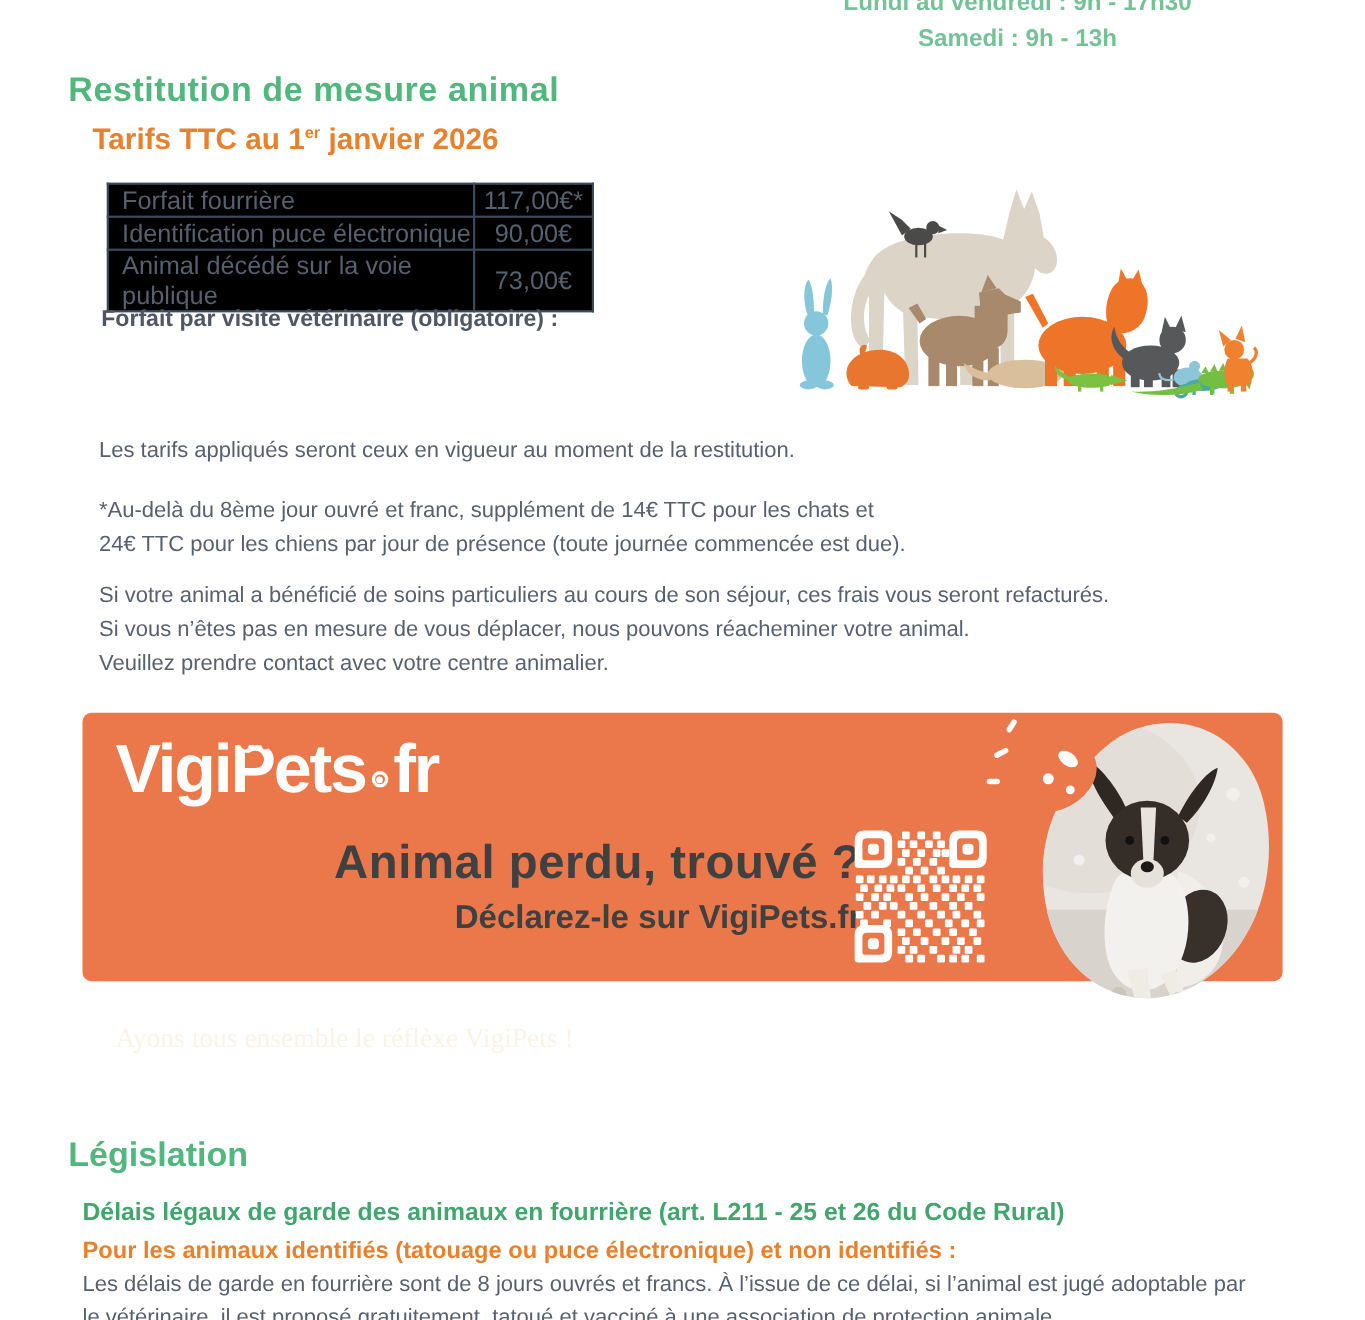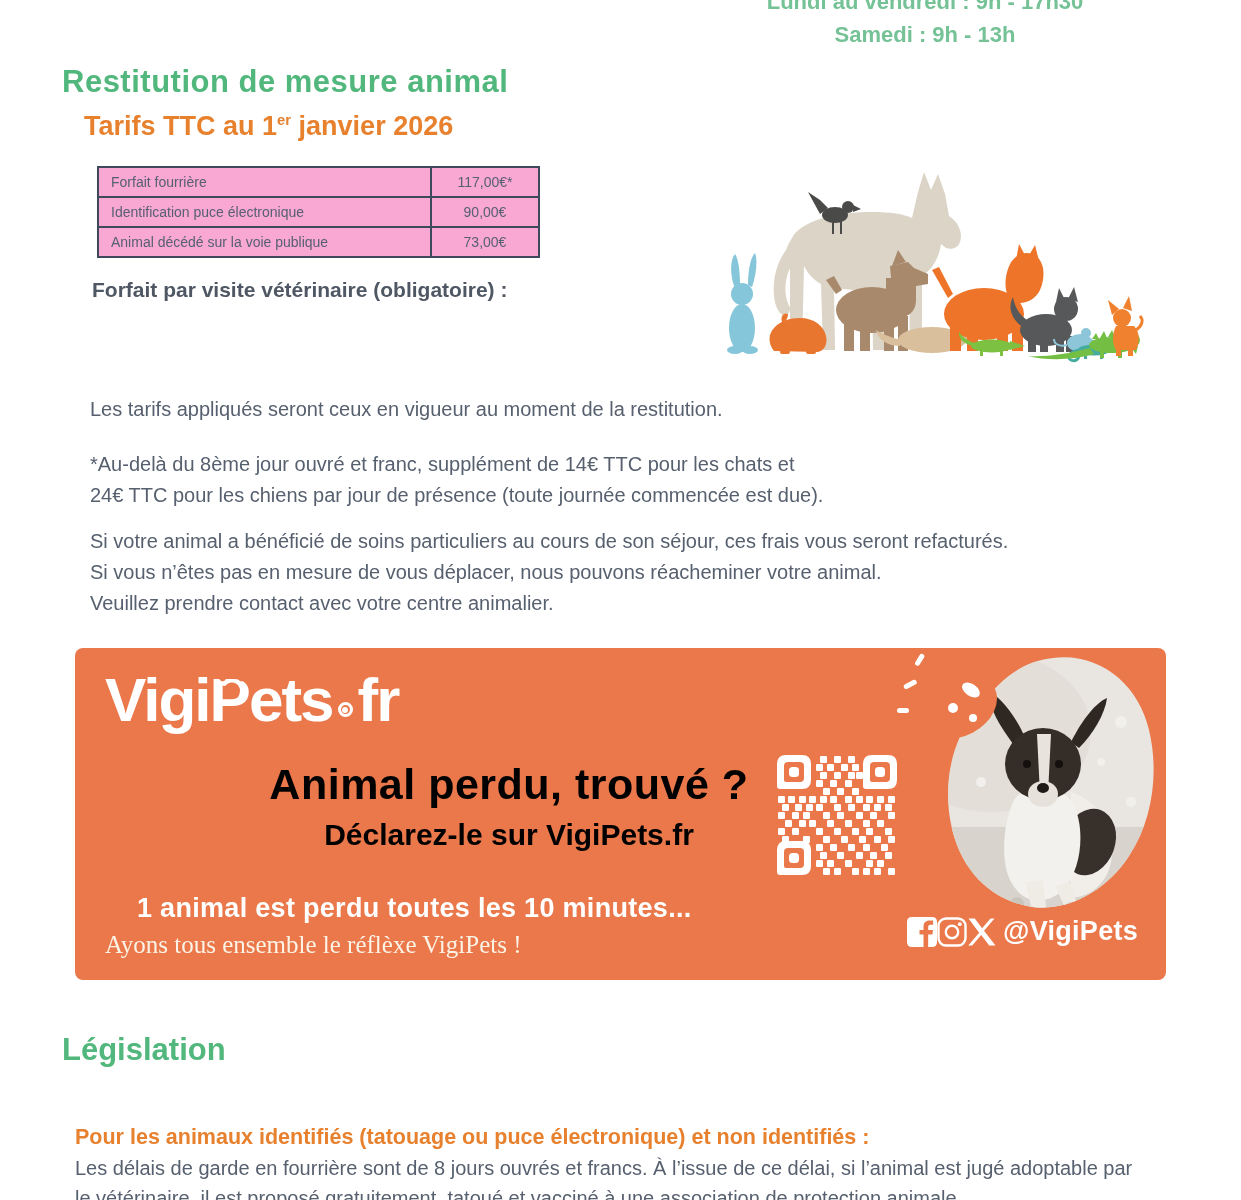--- a/index.html
+++ b/index.html
@@ -13,43 +13,43 @@
 
   
   .h-green{color:var(--green_heading);font-weight:bold;}
   .title-restitution{left:62px;top:64px;font-size:31px;letter-spacing:0.5px;}
   .title-tarifs{left:84px;top:111px;font-size:27px;color:var(--orange_heading);font-weight:bold;}
   .title-tarifs sup{font-size:0.55em;}
 
   
   table.tbl{position:absolute;border-collapse:collapse;table-layout:fixed;}
   table.tbl td{border:2px solid var(--table_border);color:var(--text_dark);
-               font-size:14px;height:28px;padding:0 0 0 12px;background:#f9a8d4;}
+               font-size:23px;height:28px;padding:0 0 0 12px;background:#000000;}
   table.tbl td.prc{text-align:center;padding:0;}
   .t1{left:97px;top:166px;width:441px;}
   .t2{left:100px;top:311px;width:550px;}
 
   .vet-heading{left:92px;top:278px;font-size:21px;font-weight:bold;color:var(--vet_heading);}
 
   
   .para{color:var(--text_dark);font-size:20px;line-height:31px;}
   .p1{left:90px;top:394px;}
   .p2{left:90px;top:449px;}
   .p3{left:90px;top:526px;}
 
   
-  .banner{left:75px;top:648px;width:1091px;height:332px;background:var(--banner_orange);
+  .banner{left:75px;top:648px;width:1091px;height:244px;background:var(--banner_orange);
           border-radius:8px;}
   .logo{left:30px;top:16px;color:#fff;font-size:62px;font-weight:bold;letter-spacing:-2px;}
   .ringdot{display:inline-block;width:9px;height:9px;border:3.5px solid #fff;border-radius:50%;
            position:relative;margin:0 5px;top:-4px;}
   .ringdot::after{content:"";position:absolute;left:1.5px;top:1.5px;width:6px;height:6px;
            background:#fff;border-radius:50%;}
   .paw{left:110px;top:2px;}
-  .headline-wrap{left:144px;top:112px;width:580px;text-align:center;color:#000000;}
+  .headline-wrap{left:128px;top:112px;width:580px;text-align:right;color:#404040;}
   .headline{font-size:43px;font-weight:bold;letter-spacing:0.5px;}
   .subheadline{font-size:30px;font-weight:bold;margin-top:9px;}
   .qr{left:700px;top:105px;}
   .dogblob{left:846px;top:4px;overflow:visible;}
   .stat1{left:30px;top:245px;font-size:27px;font-weight:bold;color:#fff;letter-spacing:0.3px;margin-left:32px;}
   .stat2{left:30px;top:283px;font-size:25px;color:var(--cream);font-family:Liberation Serif, serif;}
   .social{left:832px;top:268px;display:flex;align-items:center;}
   .handle{color:#fff;font-size:27px;font-weight:bold;margin-left:6px;letter-spacing:0.3px;}
 
   
@@ -415,19 +415,20 @@
         <circle cx="22.8" cy="7.2" r="1.9" fill="#fff"></circle>
       </svg>
       <svg width="30" height="30" viewBox="0 0 30 30">
         <path fill="#fff" d="M1.5,1.5 h6.3 l7.3,9.7 8.4,-9.7 h4 l-10.5,12.2 11.5,14.8 h-6.3 l-8,-10.4 -9,10.4 h-4 l11,-12.8 Z"></path>
       </svg>
       <span class="handle">@VigiPets</span>
     </div>
   </div>
 
   <div class="abs h-green title-legislation">Législation</div>
+  <div class="abs leg-sub">Délais légaux de garde des animaux en fourrière (art. L211 - 25 et 26 du Code Rural)</div>
   <div class="abs leg-orange">Pour les animaux identifiés (tatouage ou puce électronique) et non identifiés :</div>
   <div class="abs leg-body">
     <div>Les délais de garde en fourrière sont de 8 jours ouvrés et francs. À l’issue de ce délai, si l’animal est jugé adoptable par</div>
     <div>le vétérinaire, il est proposé gratuitement, tatoué et vacciné à une association de protection animale.</div>
   </div>
 
 </div>
 
 </body></html>

